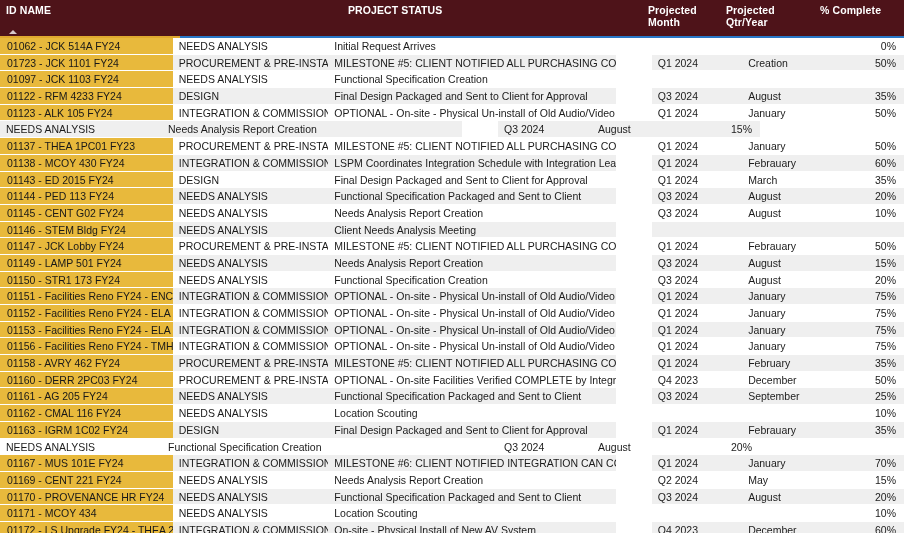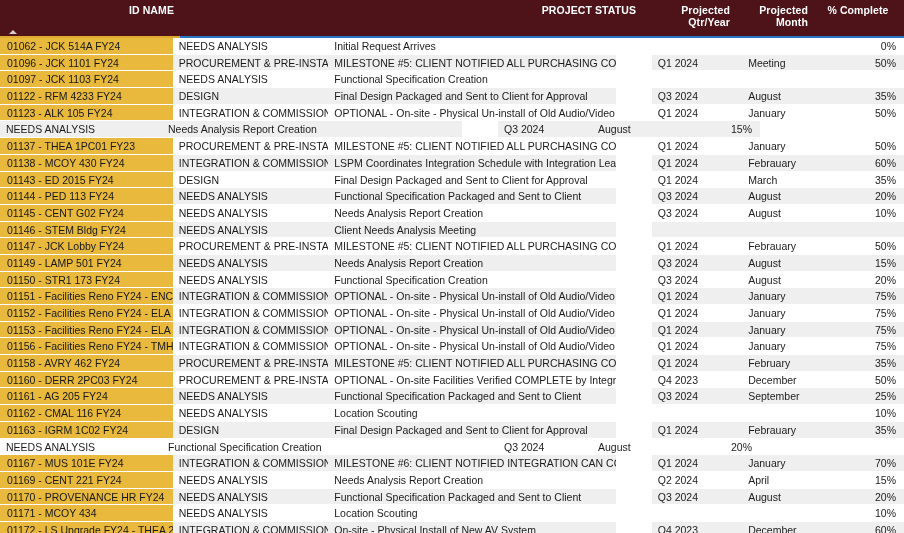--- a/index.html
+++ b/index.html
@@ -37,29 +37,29 @@
     box-sizing: border-box;
   }
   .th {
     color: #ffffff;
     font-size: 10.5px;
     font-weight: bold;
     letter-spacing: 0.1px;
     padding: 4px 6px 0 6px;
     box-sizing: border-box;
     line-height: 12px;
-    text-align: right;
+    text-align: left;
     overflow: hidden;
   }
   .th-id        { width: 180px; }
   .th-phase     { width: 162px; margin-top: 38px; }
   .th-status    { width: 300px; }
   .th-qtr       { width: 94px; }
   .th-month     { width: 78px; }
-  .th-pct       { width: 90px; text-align: center; padding-right: 8px;}
+  .th-pct       { width: 90px; text-align: left; padding-right: 8px;}
 
   .sort-caret {
     position: absolute;
     left: 9px;
     bottom: 2px;
     width: 0;
     height: 0;
     border-left: 4px solid transparent;
     border-right: 4px solid transparent;
     border-bottom: 4px solid #d8c9cb;
@@ -121,46 +121,46 @@
 </head>
 <body>
 
 <div class="grid">
 
   <div class="thead">
     <div class="thead-row">
       <div class="th th-id">ID NAME</div>
       <div class="th th-phase">PROJECT PHASE</div>
       <div class="th th-status">PROJECT STATUS</div>
+      <div class="th th-month">Projected Month</div>
       <div class="th th-qtr">Projected Qtr/Year</div>
-      <div class="th th-month">Projected Month</div>
       <div class="th th-pct">% Complete</div>
     </div>
     <div class="sort-caret"></div>
   </div>
 
   <div class="accent-line">
     <div class="seg-orange"></div>
   </div>
 
   <div class="tbody">
       <div class="tr odd">
         <div class="td td-id">01062 - JCK 514A FY24</div>
         <div class="td td-phase">NEEDS ANALYSIS</div>
         <div class="td td-status">Initial Request Arrives</div>
         <div class="td td-qtr"></div>
         <div class="td td-month"></div>
         <div class="td td-pct">0%</div>
       </div>
       <div class="tr even">
-        <div class="td td-id">01096 - JCK 1101 FY24</div>
+        <div class="td td-id">01723 - JCK 1101 FY24</div>
         <div class="td td-phase">PROCUREMENT &amp; PRE-INSTALL</div>
         <div class="td td-status">MILESTONE #5: CLIENT NOTIFIED ALL PURCHASING COMPLETE</div>
         <div class="td td-qtr">Q1 2024</div>
-        <div class="td td-month">Meeting</div>
+        <div class="td td-month">Creation</div>
         <div class="td td-pct">50%</div>
       </div>
       <div class="tr odd">
         <div class="td td-id">01097 - JCK 1103 FY24</div>
         <div class="td td-phase">NEEDS ANALYSIS</div>
         <div class="td td-status">Functional Specification Creation</div>
         <div class="td td-qtr"></div>
         <div class="td td-month"></div>
         <div class="td td-pct"></div>
       </div>
@@ -344,21 +344,21 @@
         <div class="td td-status">MILESTONE #6: CLIENT NOTIFIED INTEGRATION CAN COMMENCE</div>
         <div class="td td-qtr">Q1 2024</div>
         <div class="td td-month">January</div>
         <div class="td td-pct">70%</div>
       </div>
       <div class="tr odd">
         <div class="td td-id">01169 - CENT 221 FY24</div>
         <div class="td td-phase">NEEDS ANALYSIS</div>
         <div class="td td-status">Needs Analysis Report Creation</div>
         <div class="td td-qtr">Q2 2024</div>
-        <div class="td td-month">April</div>
+        <div class="td td-month">May</div>
         <div class="td td-pct">15%</div>
       </div>
       <div class="tr even">
         <div class="td td-id">01170 - PROVENANCE HR FY24</div>
         <div class="td td-phase">NEEDS ANALYSIS</div>
         <div class="td td-status">Functional Specification Packaged and Sent to Client</div>
         <div class="td td-qtr">Q3 2024</div>
         <div class="td td-month">August</div>
         <div class="td td-pct">20%</div>
       </div>

